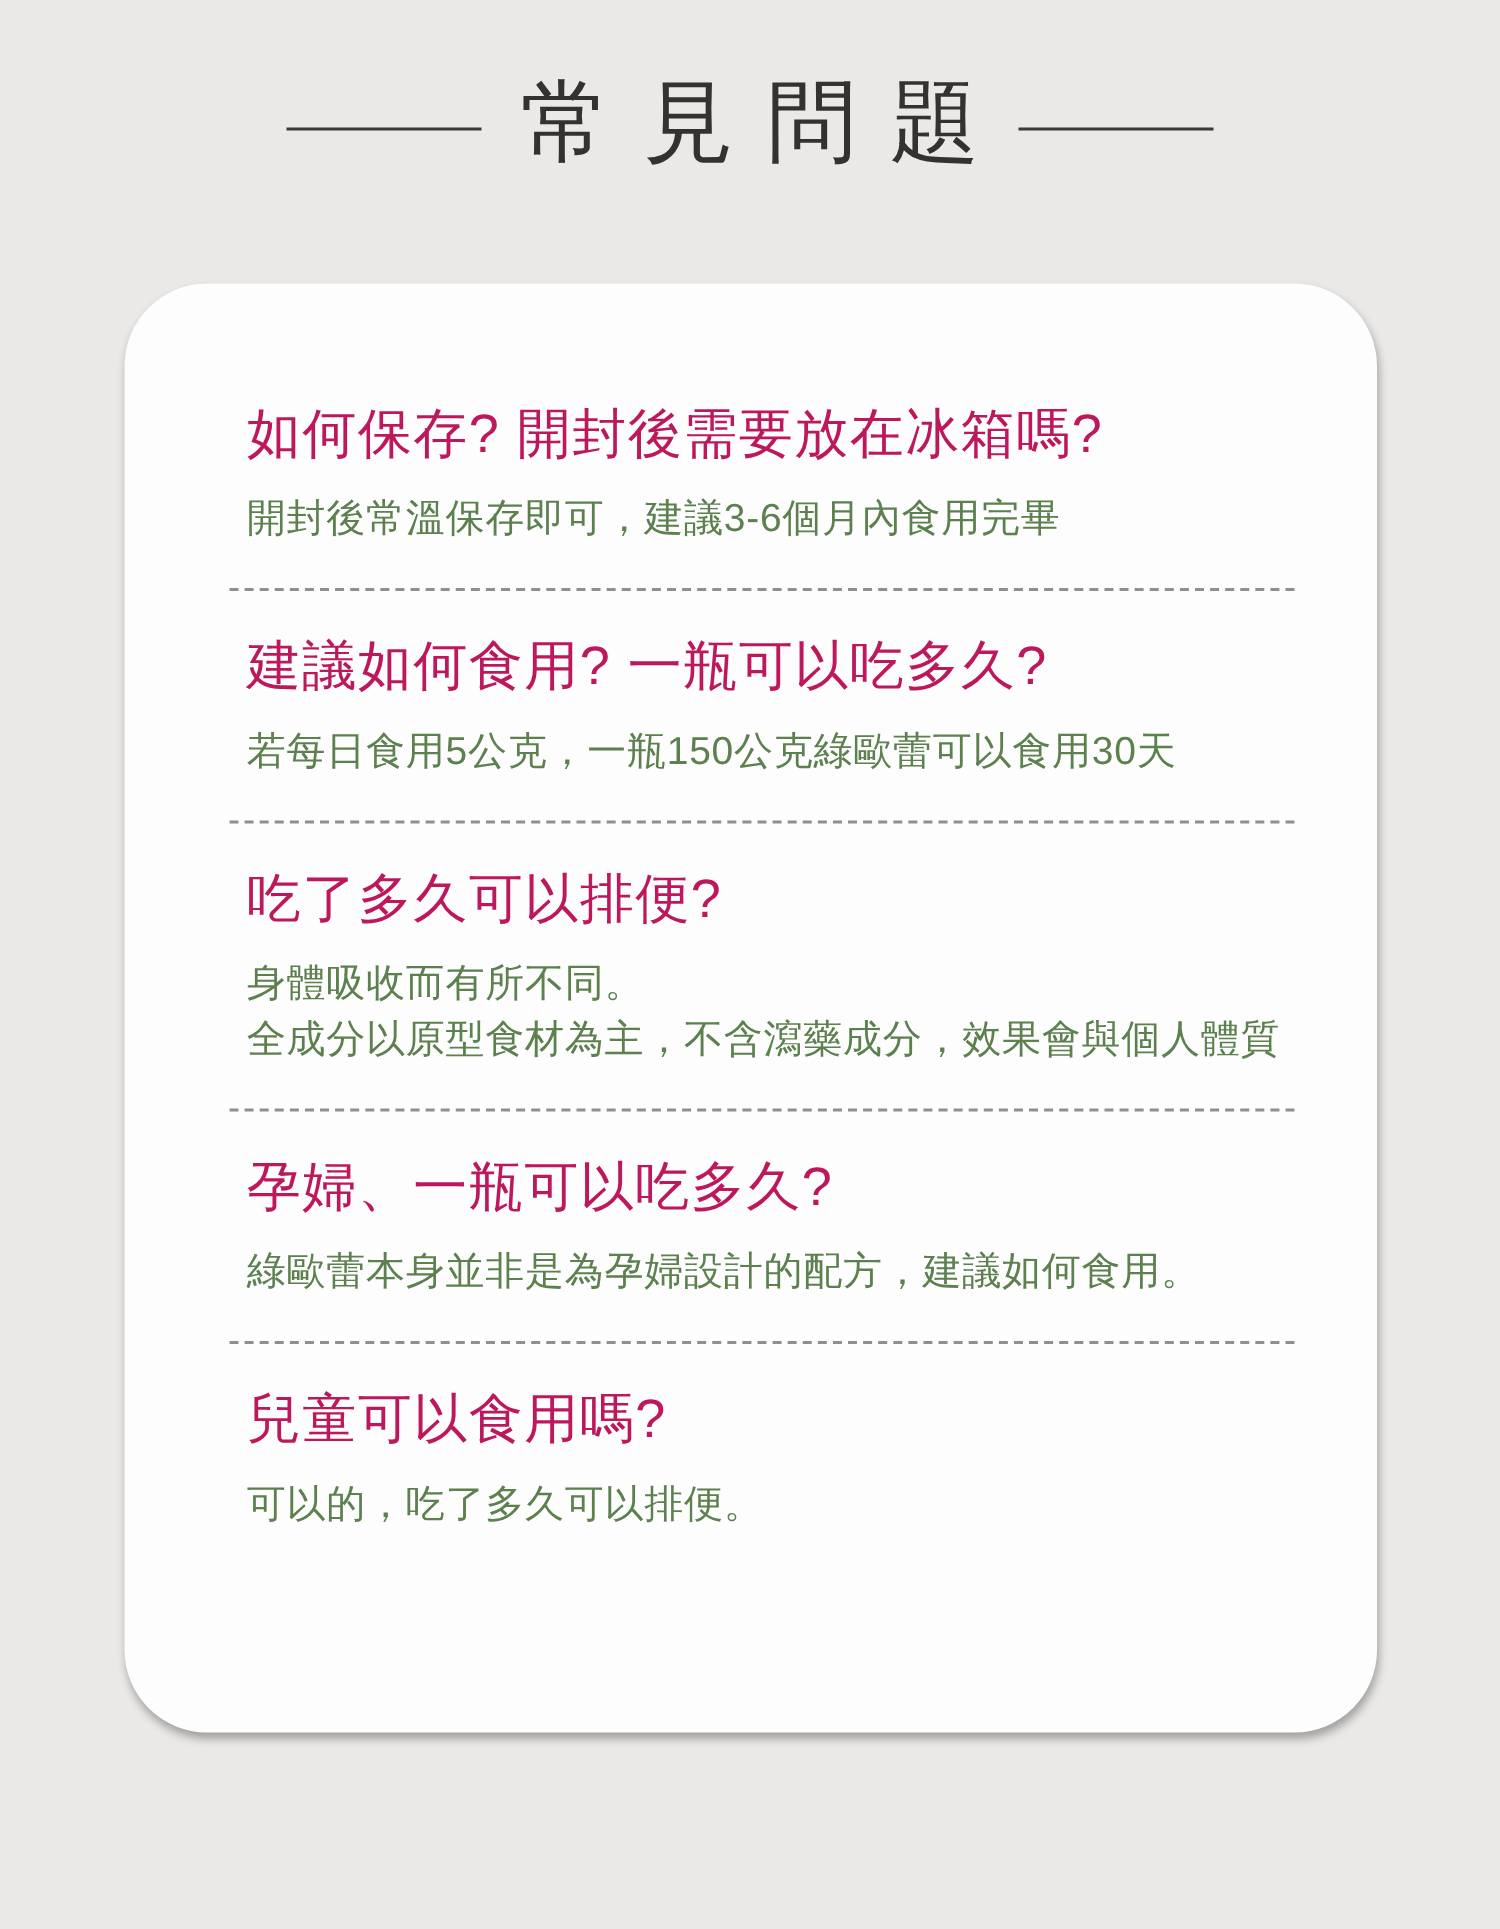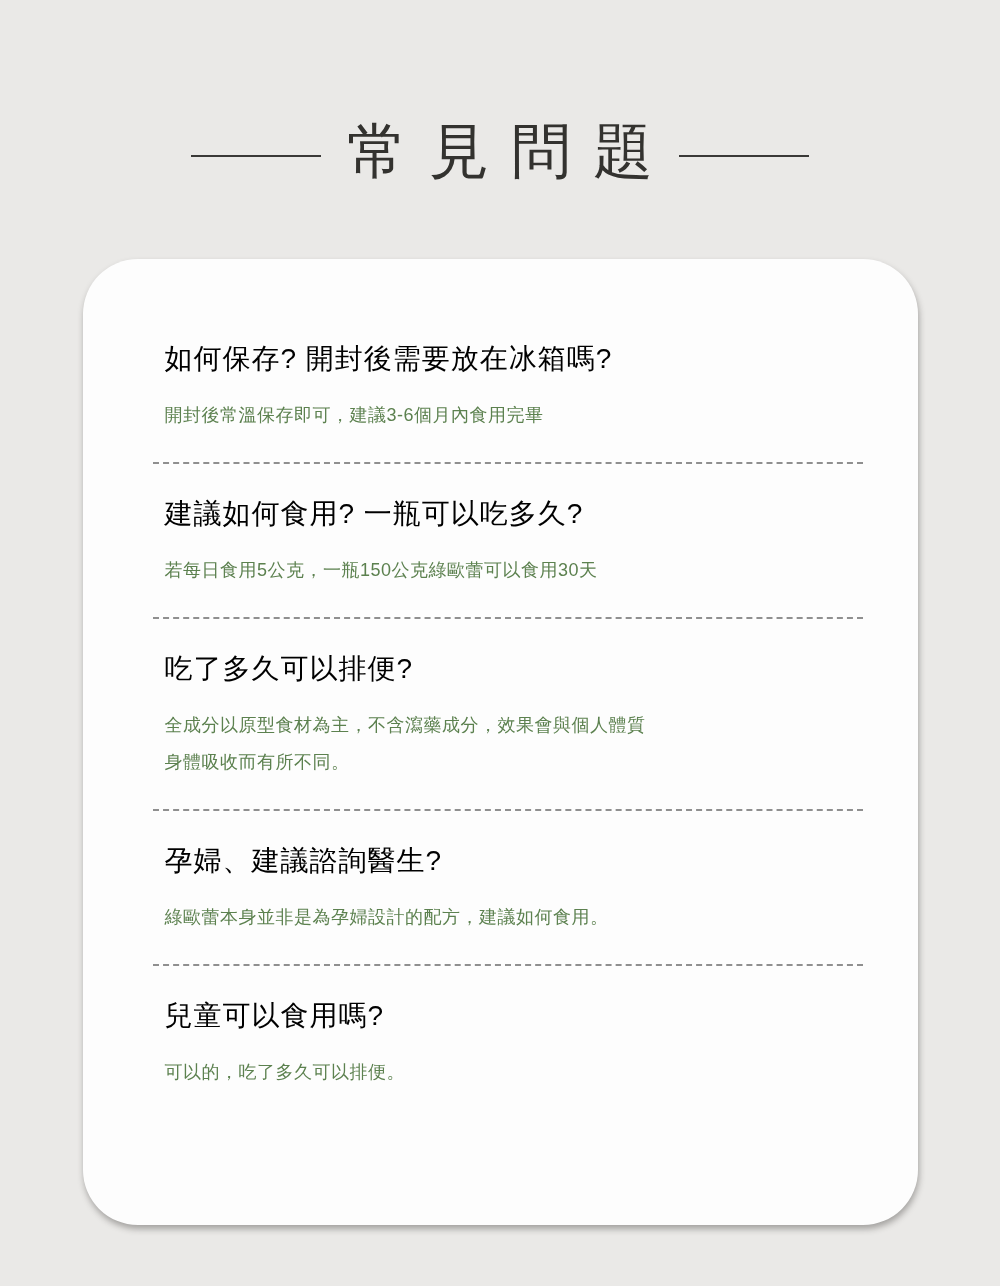--- a/index.html
+++ b/index.html
@@ -10,21 +10,21 @@
   }
 
   body {
     height: 1286px;
     background: #eae9e7;
     overflow: hidden;
   }
 
   
   .header {
-    padding-top: 114px;
+    padding-top: 44px;
     display: flex;
     align-items: center;
     justify-content: center;
   }
 
   .title-line {
     width: 130px;
     height: 2px;
     background: #3a3937;
     margin-top: 8px;
@@ -45,31 +45,31 @@
     width: 835px;
     min-height: 966px;
     margin: 70px auto 0;
     background: #fdfdfd;
     border-radius: 55px;
     box-shadow: 1px 4px 6px rgba(60, 58, 55, 0.40);
     padding: 80px 55px 60px 70px;
   }
 
   .faq-question {
-    font-size: 28px;
+    font-size: 36px;
     font-weight: 500;
-    color: #000000;
+    color: #be185d;
     letter-spacing: 1px;
     line-height: 40px;
     margin: 0 0 18px 12px;
     white-space: nowrap;
   }
 
   .faq-answer-line {
-    font-size: 18px;
+    font-size: 26px;
     font-weight: 400;
     color: #5c814f;
     letter-spacing: 0.5px;
     line-height: 37px;
     margin-left: 12px;
     white-space: nowrap;
   }
 
   .faq-divider {
     border: none;
@@ -98,28 +98,28 @@
 
   <div class="faq-item">
     <h2 class="faq-question">建議如何食用? 一瓶可以吃多久?</h2>
     <p class="faq-answer-line">若每日食用5公克，一瓶150公克綠歐蕾可以食用30天</p>
   </div>
 
   <hr class="faq-divider">
 
   <div class="faq-item">
     <h2 class="faq-question">吃了多久可以排便?</h2>
+    <p class="faq-answer-line">身體吸收而有所不同。</p>
     <p class="faq-answer-line">全成分以原型食材為主，不含瀉藥成分，效果會與個人體質</p>
-    <p class="faq-answer-line">身體吸收而有所不同。</p>
   </div>
 
   <hr class="faq-divider">
 
   <div class="faq-item">
-    <h2 class="faq-question">孕婦、建議諮詢醫生?</h2>
+    <h2 class="faq-question">孕婦、一瓶可以吃多久?</h2>
     <p class="faq-answer-line">綠歐蕾本身並非是為孕婦設計的配方，建議如何食用。</p>
   </div>
 
   <hr class="faq-divider">
 
   <div class="faq-item">
     <h2 class="faq-question">兒童可以食用嗎?</h2>
     <p class="faq-answer-line">可以的，吃了多久可以排便。</p>
   </div>
 

